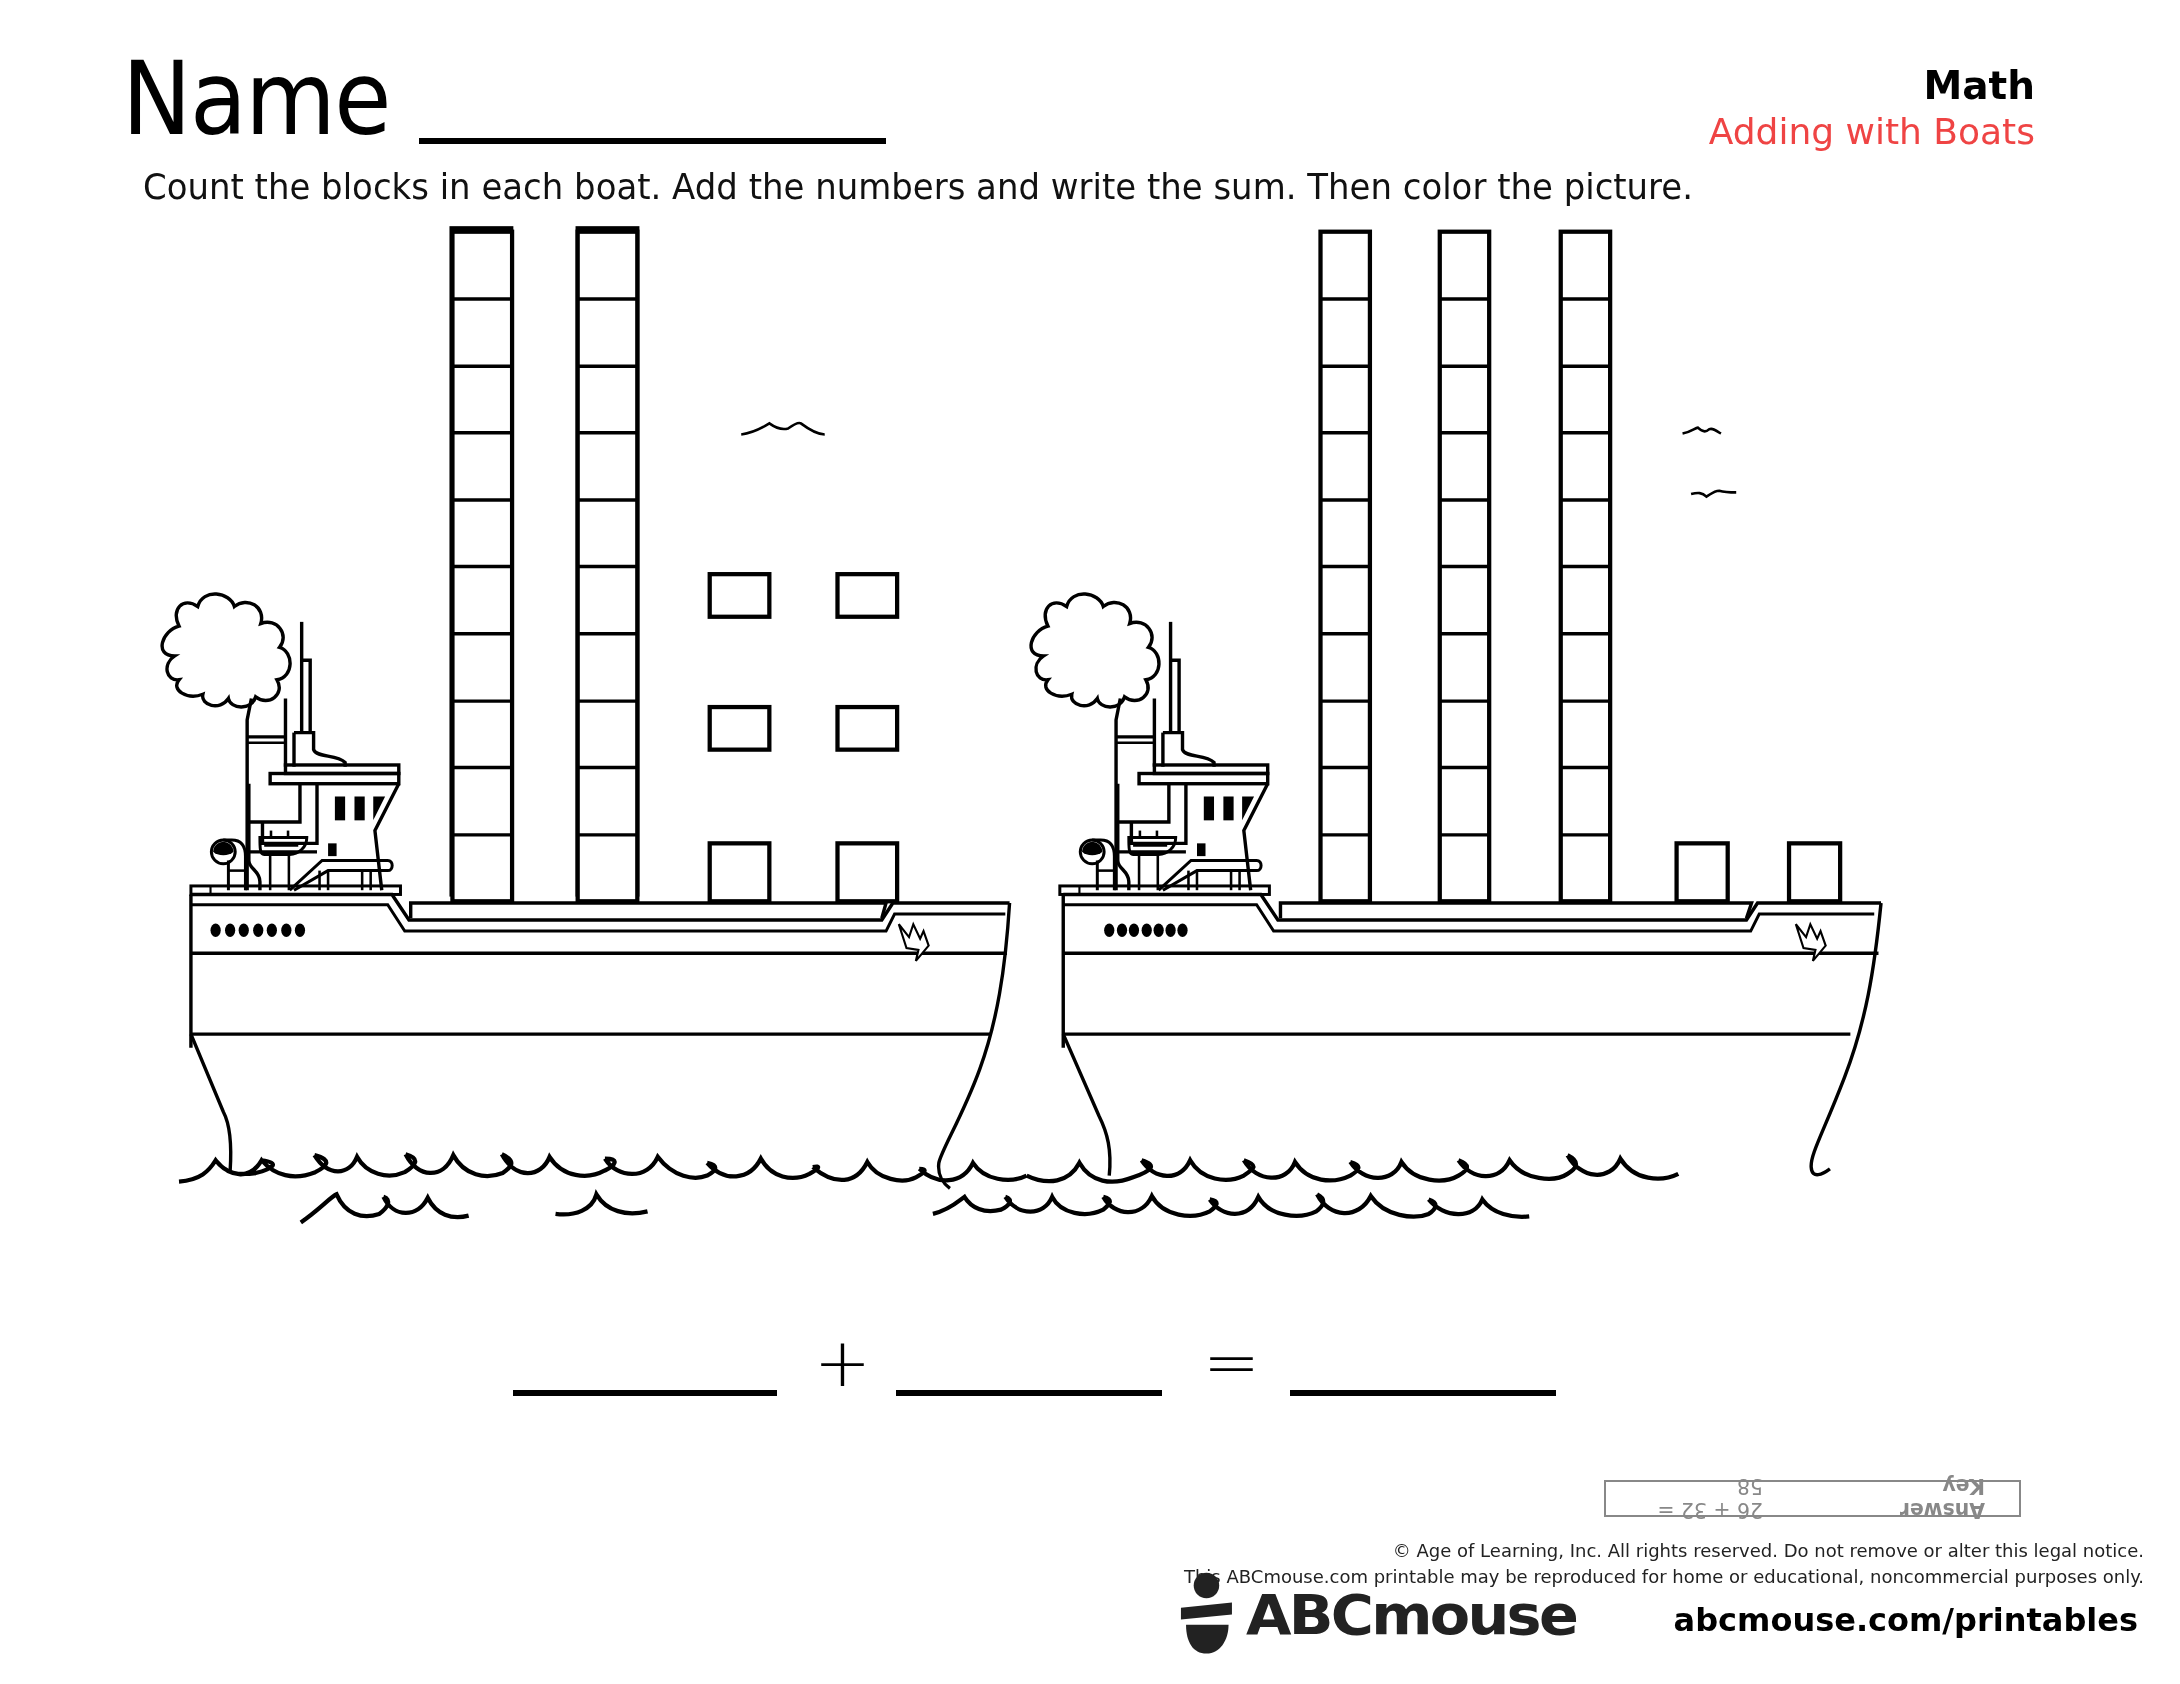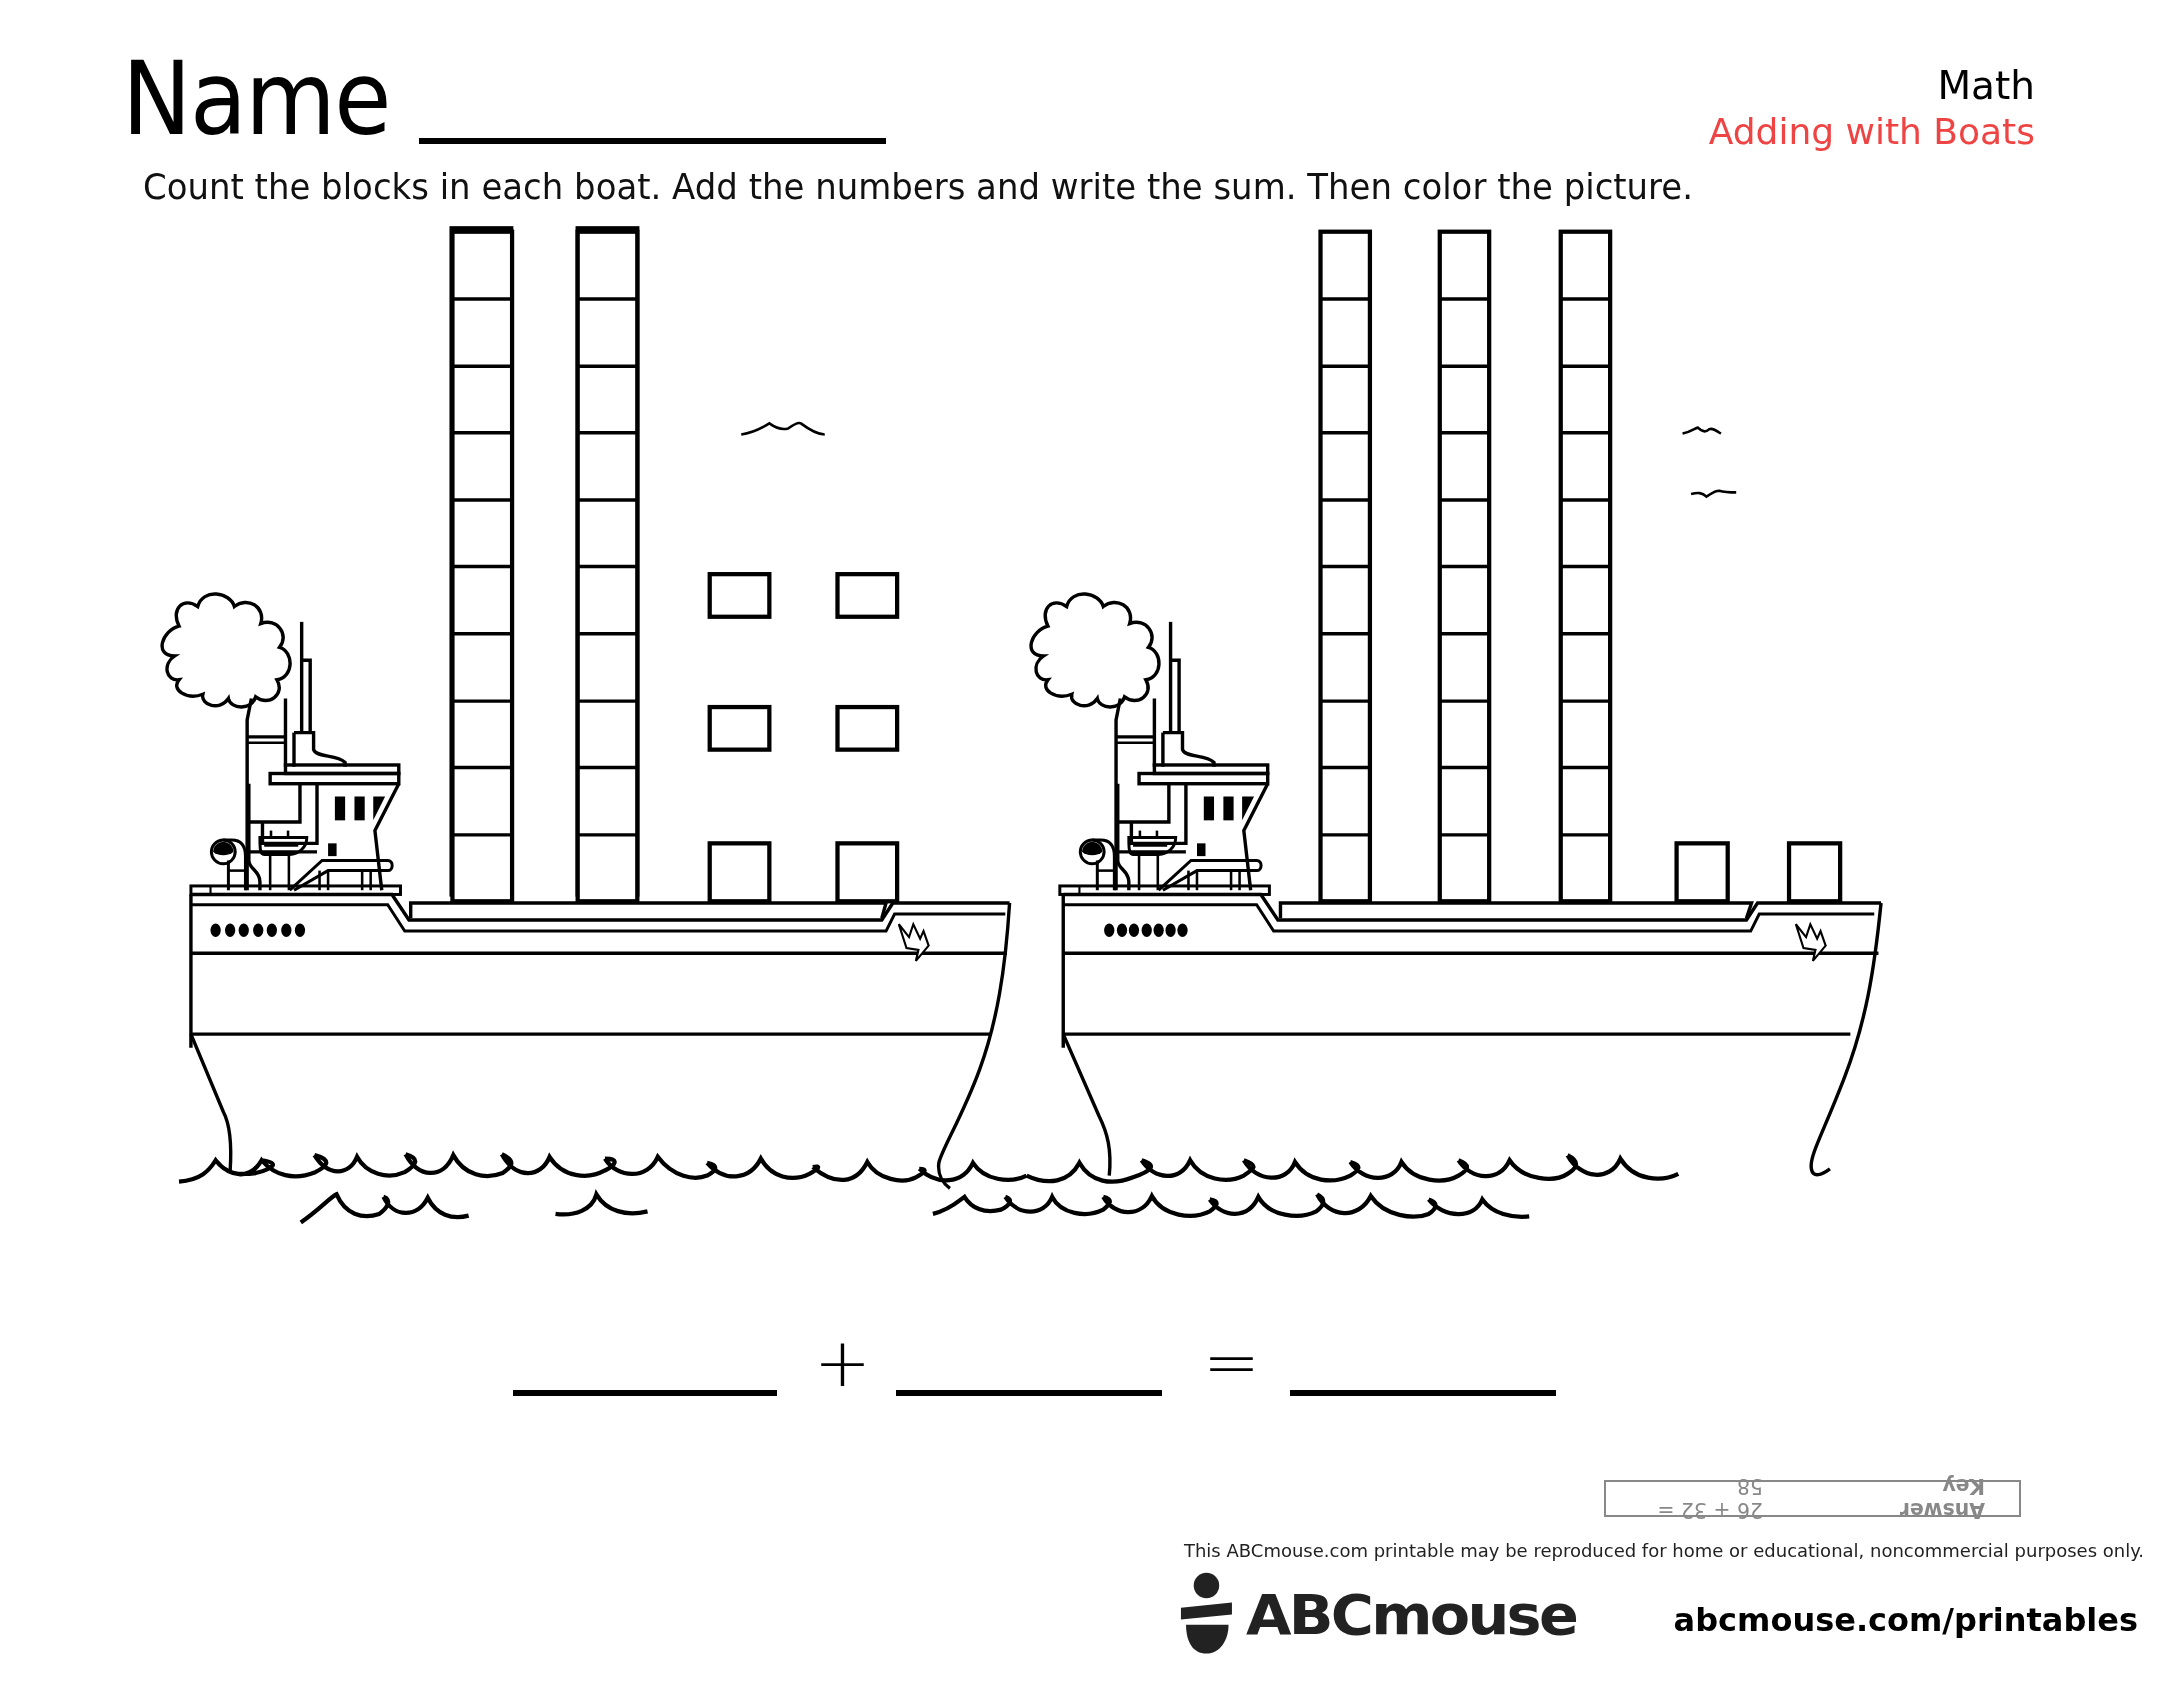--- a/index.html
+++ b/index.html
@@ -1,19 +1,19 @@
 <!DOCTYPE html>
 <html style="font-size:13.6px"><head>
 <meta charset="utf-8">
 <style>
   html, body { margin: 0; padding: 0; background: #ffffff; }
   body { width: 2181px; height: 1685px; position: relative; overflow: hidden; font-family: "DejaVu Sans", sans-serif; color: #000; }
   .name-label { position: absolute; left: 122px; top: 49px; font-size: 101px; font-weight: 500; letter-spacing: -1.7px; line-height: 1; transform: scaleX(0.92); transform-origin: left top; }
   .name-line { position: absolute; left: 419px; top: 138px; width: 467px; height: 6px; background: #000; }
-  .subject { position: absolute; right: 146px; top: 63px; font-size: 39px; font-weight: normal; text-align: right; }
+  .subject { position: absolute; right: 146px; top: 63px; font-size: 39px; font-weight: bold; text-align: right; }
   .topic { position: absolute; right: 146px; top: 111px; font-size: 36px; text-align: right; color: #ef4444; }
   .instructions { position: absolute; left: 143px; top: 167px; font-size: 35px; white-space: nowrap; transform: scaleX(0.97); transform-origin: left top; color: #111; }
   svg.scene { position: absolute; left: 0; top: 0; }
   .blank { position: absolute; height: 6px; background: #000; top: 1390px; }
   .op { position: absolute; font-size: 68px; font-weight: 300; line-height: 1; top: 1329px; }
   .answer-key { position: absolute; left: 1604px; top: 1480px; width: 417px; height: 37px; border: 2.6px solid #888; box-sizing: border-box; transform: rotate(180deg); display: flex; align-items: center; padding: 0 34px; justify-content: flex-start; gap: 102px; color: #888; font-size: 20.4px; }
   .answer-key .ak-label { font-weight: bold; }
   .legal { position: absolute; right: 37px; top: 1538px; text-align: right; font-size: 18px; line-height: 25.6px; color: #222; white-space: nowrap; }
   .logo { position: absolute; left: 1179px; top: 1567px; height: 94px; display: flex; align-items: center; }
   .logo-text { font-size: 56px; font-weight: 900; letter-spacing: -2.6px; color: #222; margin-left: 6.8px; transform: scaleX(1.05); transform-origin: left center; font-family: "DejaVu Sans", sans-serif; }
@@ -239,20 +239,21 @@
 <div class="blank" style="left:896px; width:266px;"></div>
 <div class="op" style="left:1203px;">=</div>
 <div class="blank" style="left:1290px; width:266px;"></div>
 
 <div class="answer-key">
   <span class="ak-label">Answer Key</span>
   <span>26 + 32 = 58</span>
 </div>
 
 <div class="legal">
+  <div>© Age of Learning, Inc. All rights reserved. Do not remove or alter this legal notice.</div>
   <div>This ABCmouse.com printable may be reproduced for home or educational, noncommercial purposes only.</div>
 </div>
 
 <div class="logo">
   <svg width="60" height="85" viewBox="0 0 70 100">
     <circle cx="32" cy="16" r="15" fill="#222"></circle>
     <path d="M2 42 L62 36 L62 50 L2 56 Z" fill="#222"></path>
     <path d="M8 62 L58 62 C58 80 48 96 32 96 C16 96 8 82 8 62 Z" fill="#222"></path>
   </svg>
   <span class="logo-text">ABCmouse</span>

